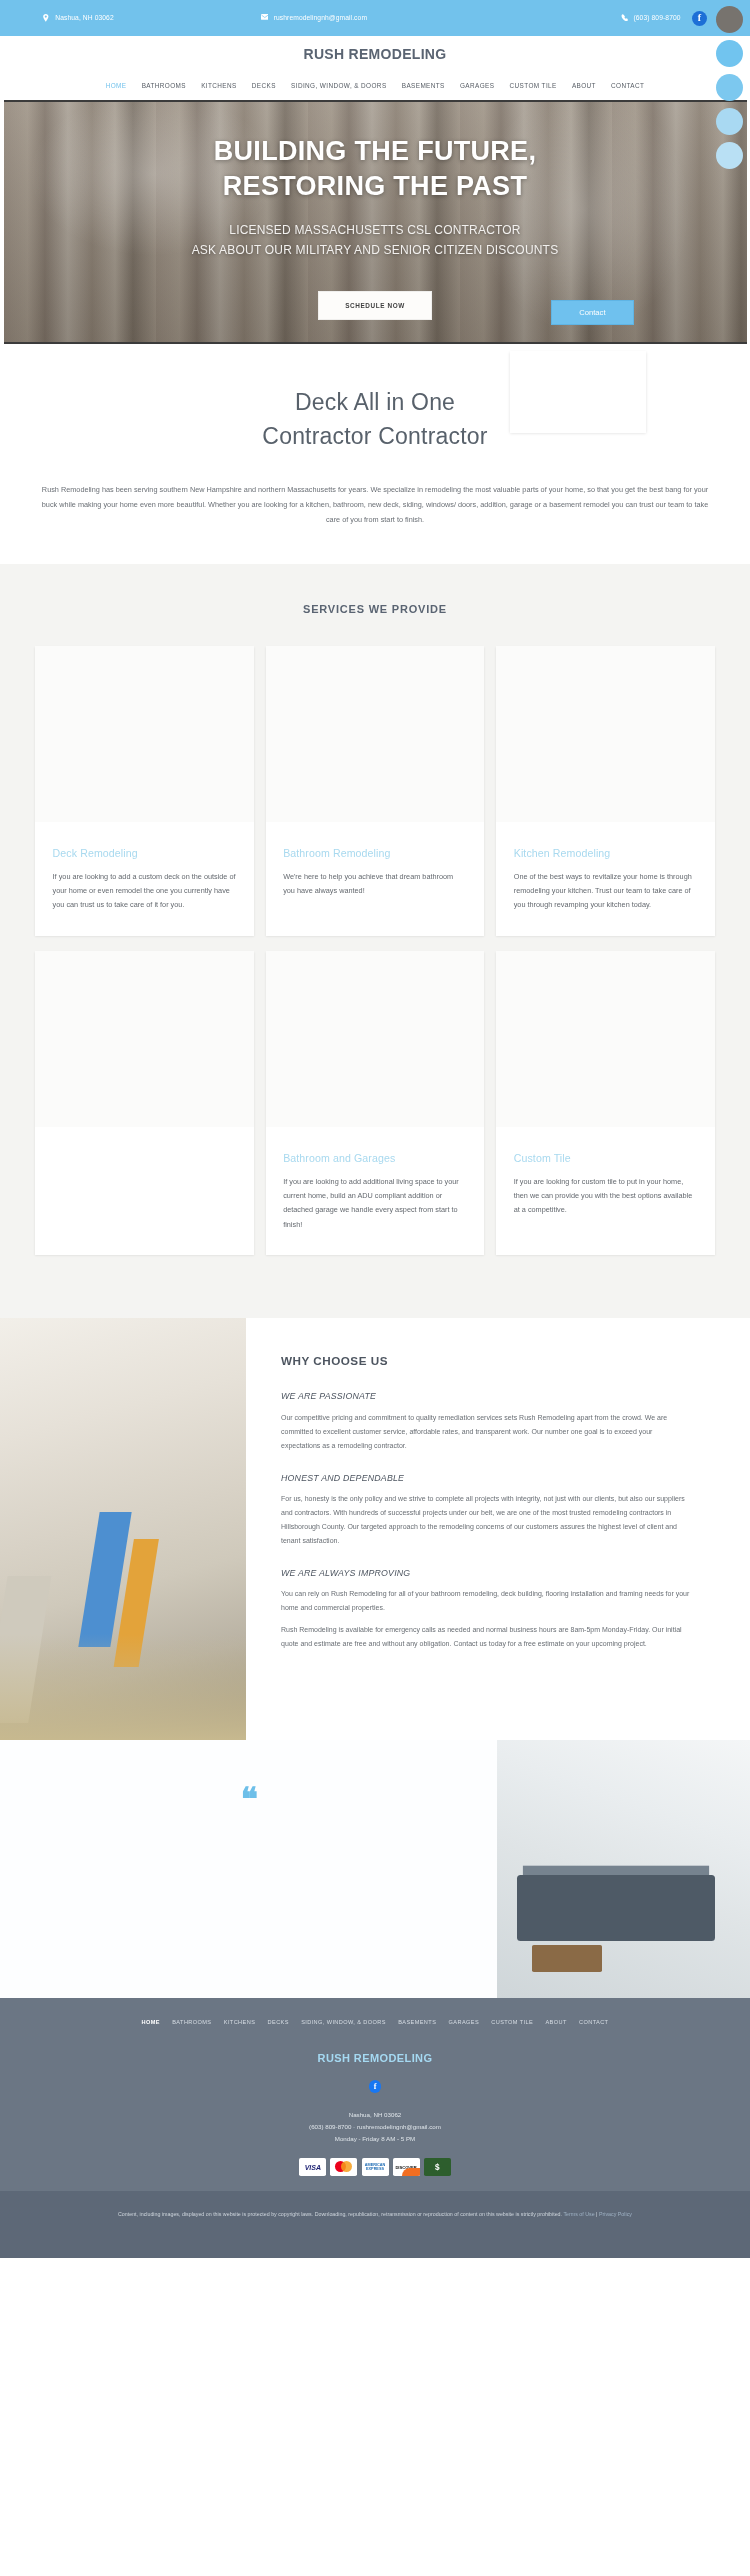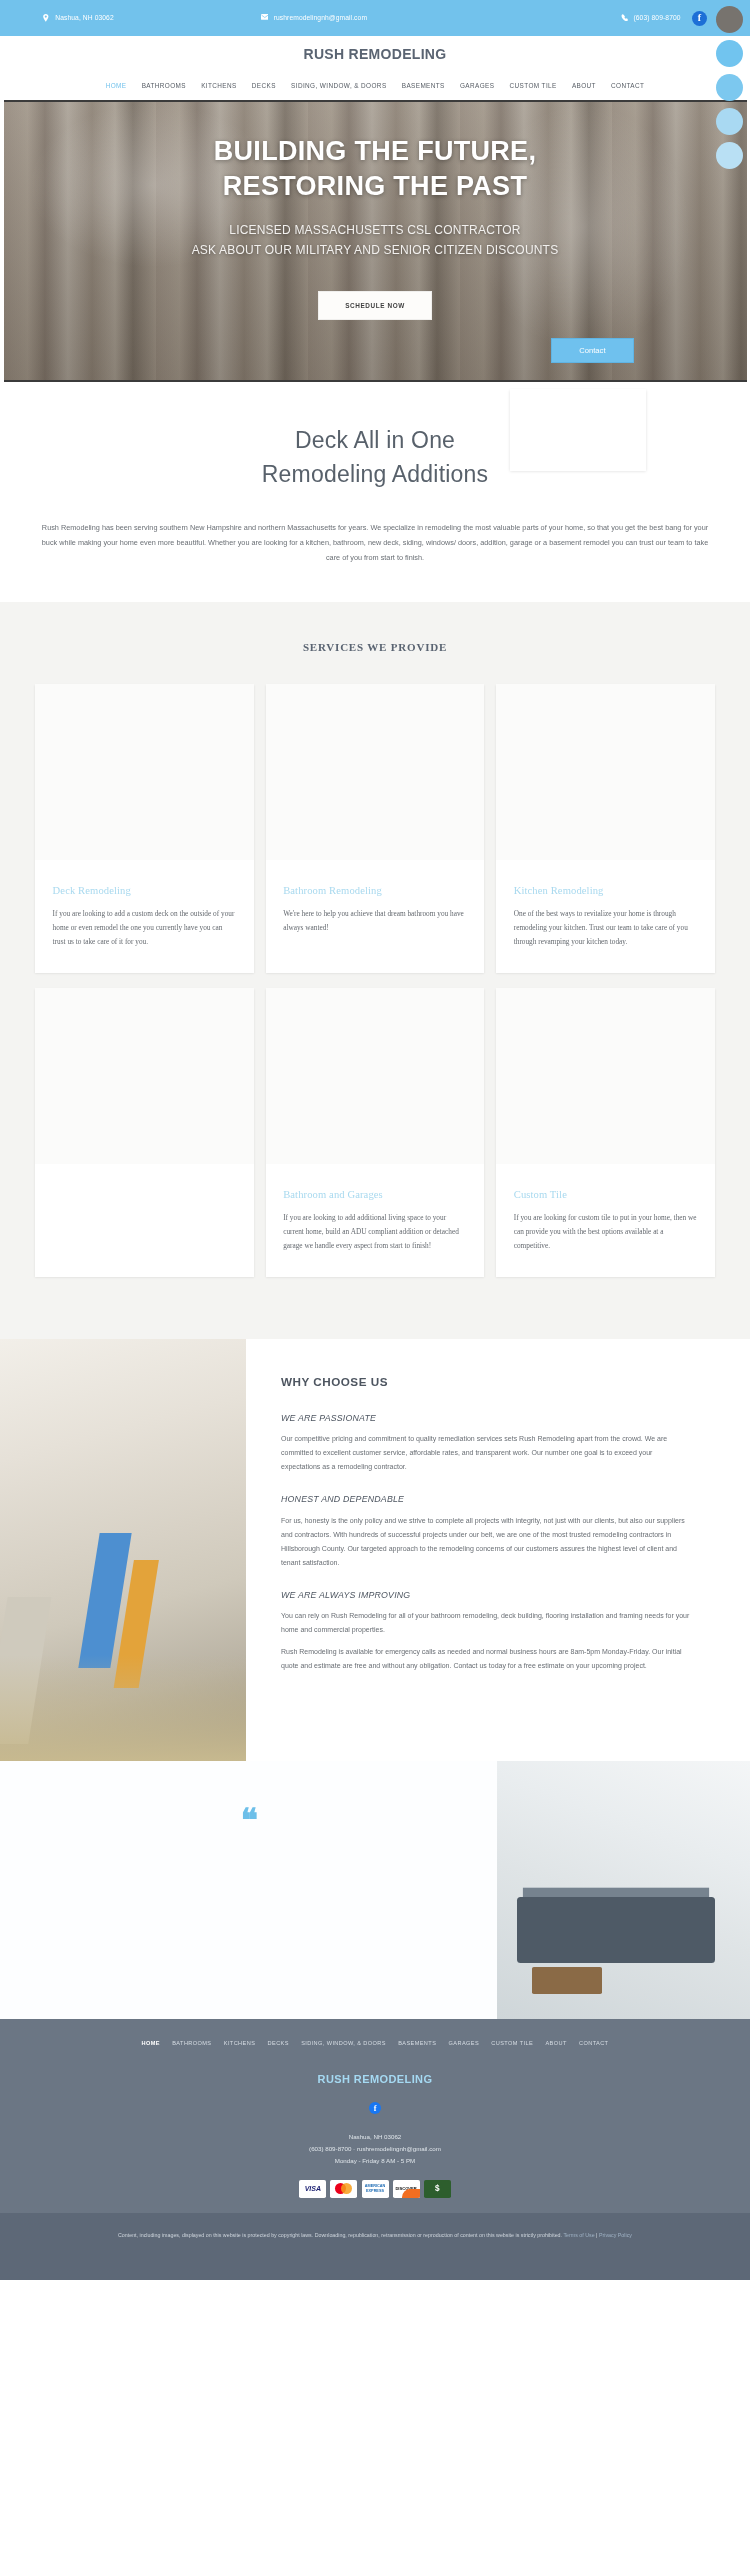--- a/index.html
+++ b/index.html
@@ -72,21 +72,21 @@
   }
   .nav a {
     font-size: 6.4px; letter-spacing: 0.4px; color: #555b63;
     text-decoration: none; font-weight: normal; white-space: nowrap;
   }
   .nav a.active { color: #72c2ec; }
 
   
   .hero {
     position: relative;
-    height: 282px;
+    height: 244px;
     margin: 2.3px 3.5px 0 3.5px;
     overflow: hidden;
     background:
       linear-gradient(rgba(60,50,40,.30), rgba(60,50,40,.30)),
       repeating-linear-gradient(90deg,
         #b6aa9c 0px, #c8bdae 23.5px, #9c9084 41px, #d6cec2 64px,
         #aa9e90 88px, #cfc6b8 111px, #8e8478 129px, #c4b9aa 152px);
     display: flex; flex-direction: column; align-items: center;
     border-top: 2.9px solid #3b3b3b;
     border-bottom: 2.9px solid #3b3b3b;
@@ -139,21 +139,21 @@
     max-width: 677px; margin: 30.5px auto 0; text-align: center;
     font-size: 7.3px; line-height: 2.05; color: #6a6f75;
   }
   .ghost-card {
     position: absolute; right: 104px; top: 7px;
     width: 136px; height: 82px; background: #fff;
     box-shadow: 0 0.6px 2.9px rgba(0,0,0,.13);
   }
 
   
-  .services { background: #f4f4f2; padding: 39px 12px 47px; font-family: Liberation Serif, serif; }
+  .services { background: #f4f4f2; padding: 39px 12px 47px; }
   .services h2 {
     text-align: center; font-size: 11px; font-weight: bold;
     letter-spacing: 0.8px; color: #5a6472; margin-bottom: 30.5px;
   }
   .card-row {
     display: flex; justify-content: center; gap: 11.7px;
     max-width: 680px; margin: 0 auto 15.2px;
   }
   .card {
     flex: 1 1 0; background: #ffffff;
@@ -326,21 +326,21 @@
     </div>
     <button class="hero-btn">SCHEDULE NOW</button>
   </div>
   <div class="contact-float">Contact</div>
 </section>
 
 <section class="intro">
   <div class="ghost-card"></div>
   <h2>
     <span>Deck All in One</span><br>
-    <span>Remodeling Additions</span>
+    <span>Contractor Contractor</span>
   </h2>
   <p>Rush Remodeling has been serving southern New Hampshire and northern Massachusetts for years. We specialize in remodeling the most valuable parts of your home, so that you get the best bang for your buck while making your home even more beautiful. Whether you are looking for a kitchen, bathroom, new deck, siding, windows/ doors, addition, garage or a basement remodel you can trust our team to take care of you from start to finish.</p>
 </section>
 
 <section class="services">
   <h2>SERVICES WE PROVIDE</h2>
 
   <div class="card-row">
     <div class="card">
       <div class="card-img"></div>

